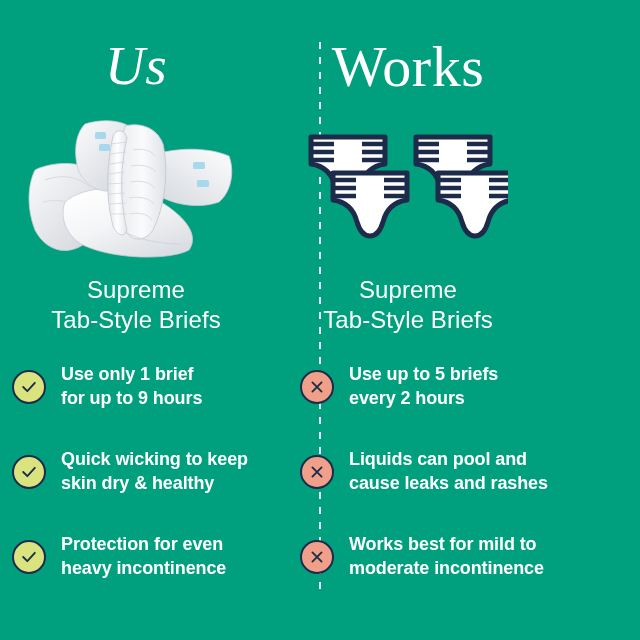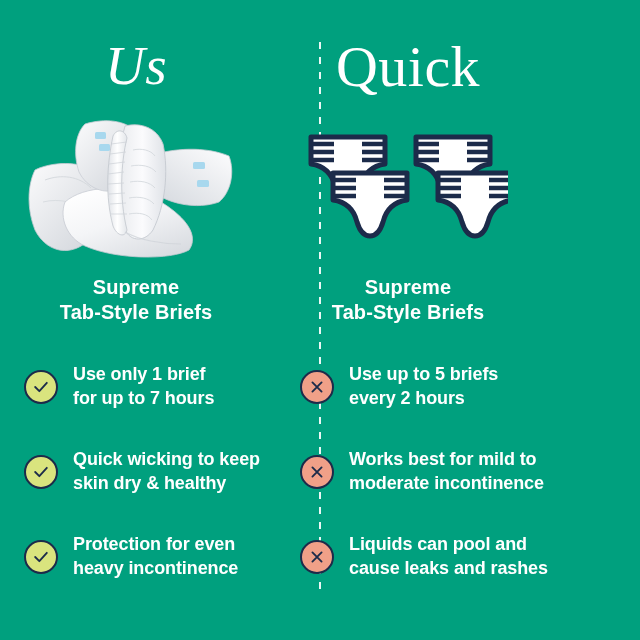--- a/index.html
+++ b/index.html
@@ -102,43 +102,43 @@
   }
 
   
   .subtitle {
     position: absolute;
     top: 275px;
     left: 0;
     width: 100%;
     text-align: center;
     color: #ffffff;
-    font-size: 20px;
-    font-weight: 700;
+    font-size: 24px;
+    font-weight: 400;
     line-height: 1.25;
     letter-spacing: 0.1px;
   }
   .subtitle .line {
     display: block;
   }
 
   
   .bullets {
     position: absolute;
     top: 358px;
     left: 0;
     width: 100%;
   }
   .bullet {
     display: flex;
     align-items: center;
     gap: 15px;
     height: 58px;
     margin-bottom: 27px;
-    padding-left: 24px;
+    padding-left: 12px;
     box-sizing: border-box;
   }
   .column.right .bullet {
     padding-left: 28px;
   }
   .badge {
     flex: 0 0 auto;
     width: 34px;
     height: 34px;
     border-radius: 50%;
@@ -261,21 +261,21 @@
       <div class="bullets">
 
         <div class="bullet">
           <span class="badge check">
             <svg viewBox="0 0 24 24" width="20" height="20" aria-hidden="true">
               <path d="M5 12 L10 17 L19 7" fill="none" stroke="#1c2b4a" stroke-width="2.2" stroke-linecap="round" stroke-linejoin="round"></path>
             </svg>
           </span>
           <span class="bullet-text">
             <span class="line">Use only 1 brief</span>
-            <span class="line">for up to 7 hours</span>
+            <span class="line">for up to 9 hours</span>
           </span>
         </div>
 
         <div class="bullet">
           <span class="badge check">
             <svg viewBox="0 0 24 24" width="20" height="20" aria-hidden="true">
               <path d="M5 12 L10 17 L19 7" fill="none" stroke="#1c2b4a" stroke-width="2.2" stroke-linecap="round" stroke-linejoin="round"></path>
             </svg>
           </span>
           <span class="bullet-text">
@@ -294,21 +294,21 @@
             <span class="line">Protection for even</span>
             <span class="line">heavy incontinence</span>
           </span>
         </div>
 
       </div>
     </div>
 
     <div class="column right">
 
-      <div class="headline them">Quick</div>
+      <div class="headline them">Works</div>
 
       <div class="hero">
         <div class="icon-grid">
           <svg viewBox="0 0 200 105" width="200" height="105" aria-hidden="true">
             <defs>
               <g id="briefIcon">
                 <path d="M3 3 H77 V30 C 63 32, 56 40, 53 52 C 50 62, 45 66, 40 66
                          C 35 66, 30 62, 27 52 C 24 40, 17 32, 3 30 Z" fill="#ffffff" stroke="#1c2b4a" stroke-width="5" stroke-linejoin="round"></path>
                 <g stroke="#1c2b4a" stroke-width="4.5" stroke-linecap="butt">
                   <path d="M4 10 H26"></path>
@@ -349,34 +349,34 @@
           </span>
         </div>
 
         <div class="bullet">
           <span class="badge cross">
             <svg viewBox="0 0 24 24" width="20" height="20" aria-hidden="true">
               <path d="M6.5 6.5 L17.5 17.5 M17.5 6.5 L6.5 17.5" fill="none" stroke="#1c2b4a" stroke-width="2.2" stroke-linecap="round"></path>
             </svg>
           </span>
           <span class="bullet-text">
+            <span class="line">Liquids can pool and</span>
+            <span class="line">cause leaks and rashes</span>
+          </span>
+        </div>
+
+        <div class="bullet">
+          <span class="badge cross">
+            <svg viewBox="0 0 24 24" width="20" height="20" aria-hidden="true">
+              <path d="M6.5 6.5 L17.5 17.5 M17.5 6.5 L6.5 17.5" fill="none" stroke="#1c2b4a" stroke-width="2.2" stroke-linecap="round"></path>
+            </svg>
+          </span>
+          <span class="bullet-text">
             <span class="line">Works best for mild to</span>
             <span class="line">moderate incontinence</span>
           </span>
         </div>
 
-        <div class="bullet">
-          <span class="badge cross">
-            <svg viewBox="0 0 24 24" width="20" height="20" aria-hidden="true">
-              <path d="M6.5 6.5 L17.5 17.5 M17.5 6.5 L6.5 17.5" fill="none" stroke="#1c2b4a" stroke-width="2.2" stroke-linecap="round"></path>
-            </svg>
-          </span>
-          <span class="bullet-text">
-            <span class="line">Liquids can pool and</span>
-            <span class="line">cause leaks and rashes</span>
-          </span>
-        </div>
-
       </div>
     </div>
 
   </div>
 </div>
 
 </body></html>

